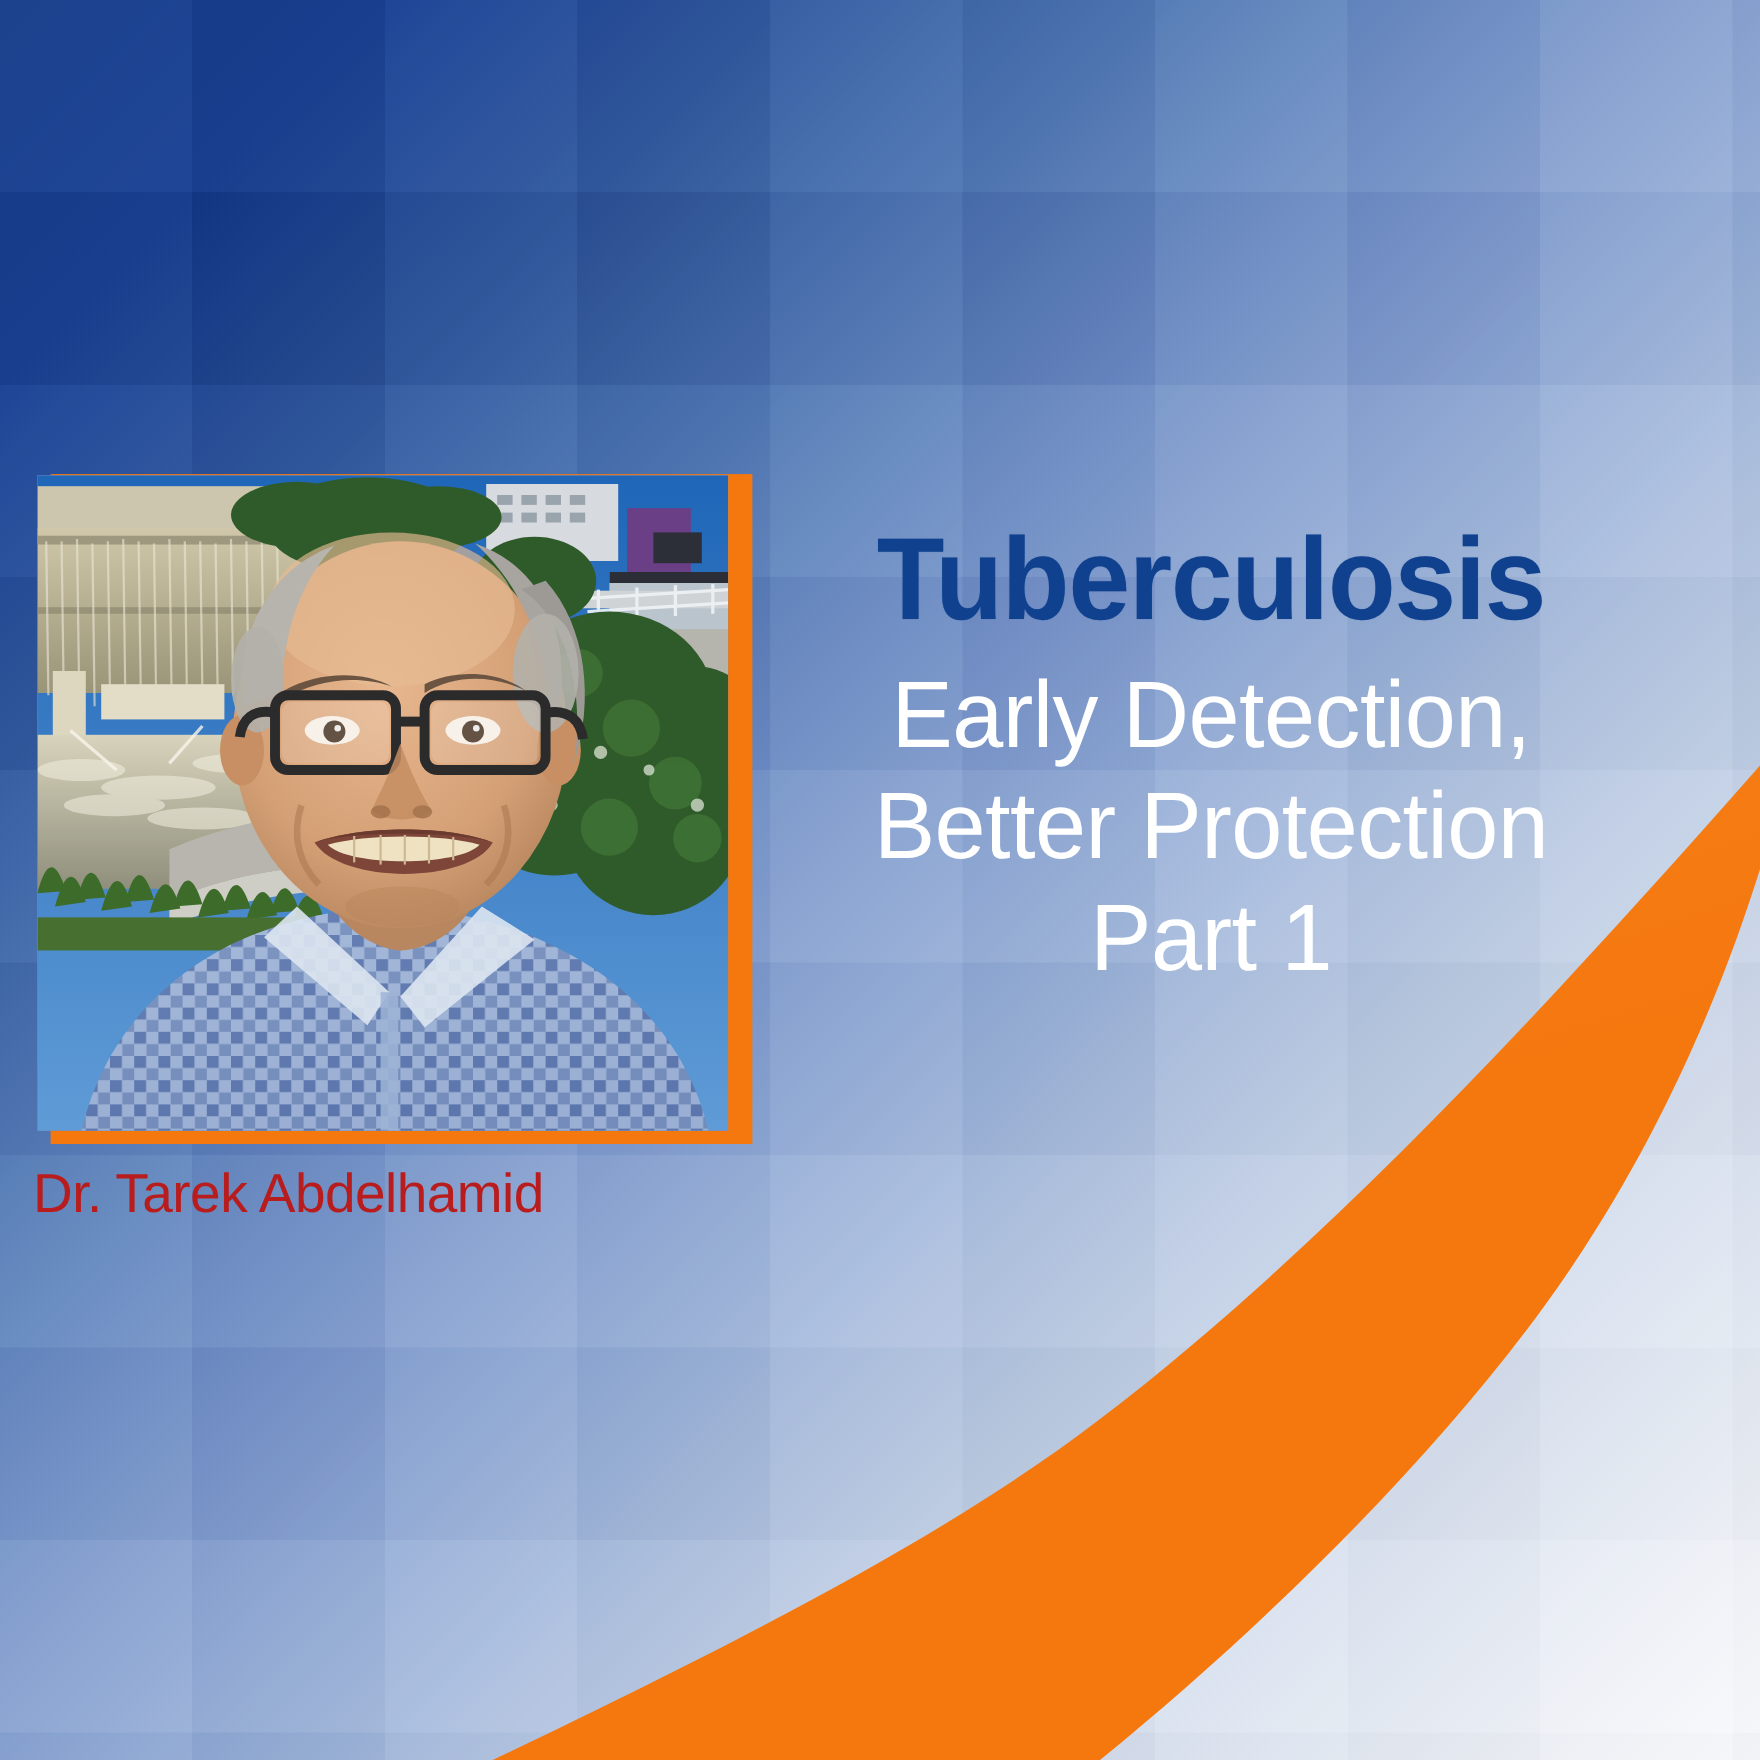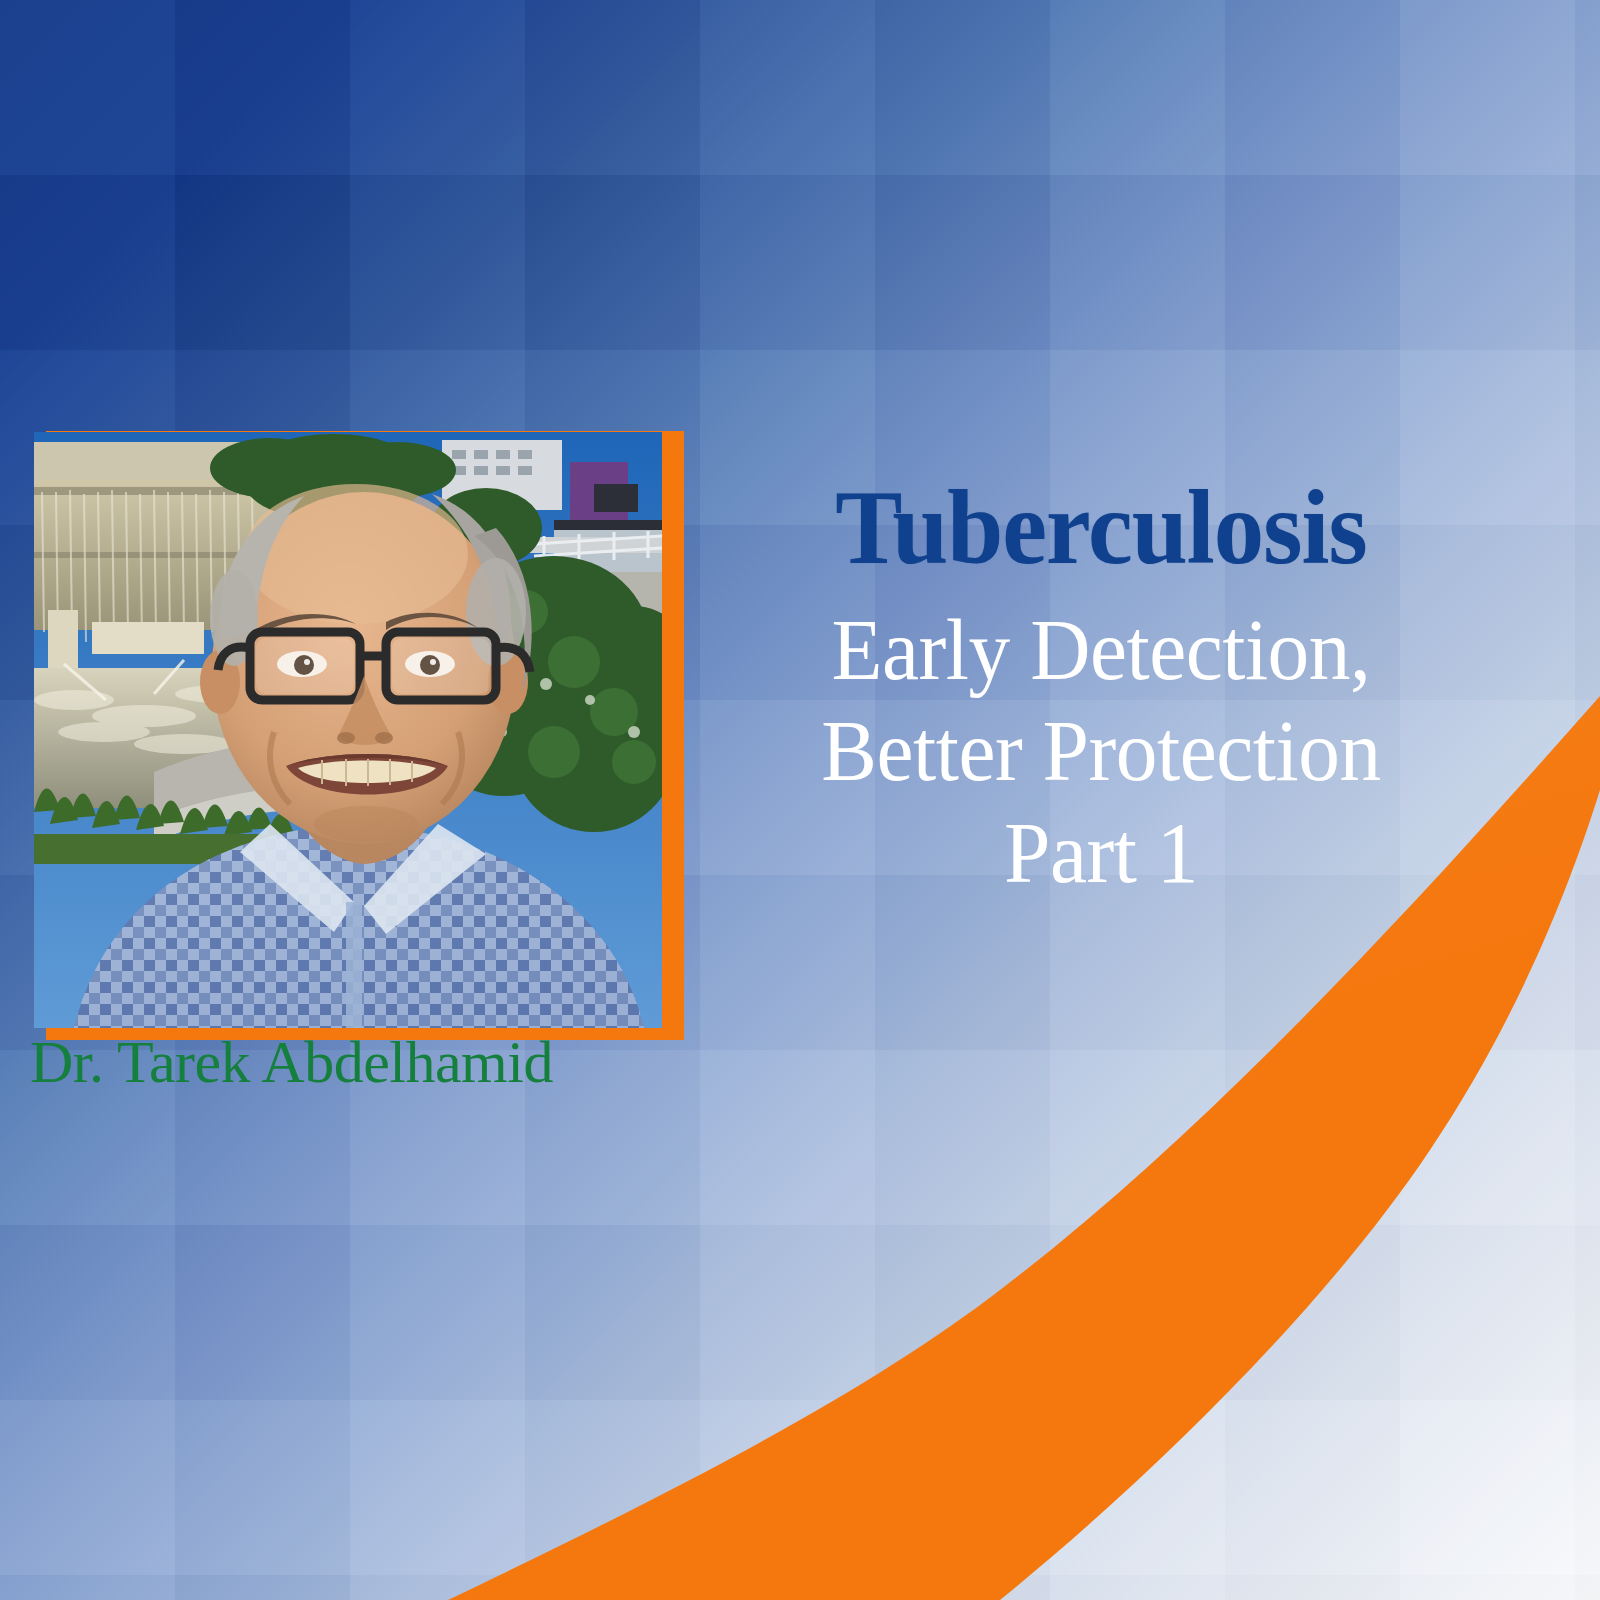--- a/index.html
+++ b/index.html
@@ -5,21 +5,21 @@
   html, body {
     margin: 0;
     padding: 0;
     background: #ffffff;
   }
   #slide {
     position: relative;
     width: 1600px;
     height: 1600px;
     overflow: hidden;
-    font-family: Liberation Serif, serif;
+    font-family: Liberation Sans, sans-serif;
   }
 
   
   .bg-base {
     position: absolute;
     inset: 0;
     background:
       linear-gradient(135deg,
         #0e3480 0%,
         #12398a 11%,
@@ -122,24 +122,24 @@
     margin: 0;
     letter-spacing: -0.5px;
     transform: scaleX(0.97);
     transform-origin: center;
   }
   .sub-wrap { margin-top: 20px; }
 
   .speaker-name {
     position: absolute;
     left: 30px;
-    top: 1032px;
-    font-size: 60px;
+    top: 1060px;
+    font-size: 50px;
     line-height: 1;
-    color: #15803d;
+    color: #b91c1c;
     font-weight: normal;
     white-space: nowrap;
     letter-spacing: -0.5px;
   }
 </style>
 </head>
 <body>
 
 <div id="slide">
 

